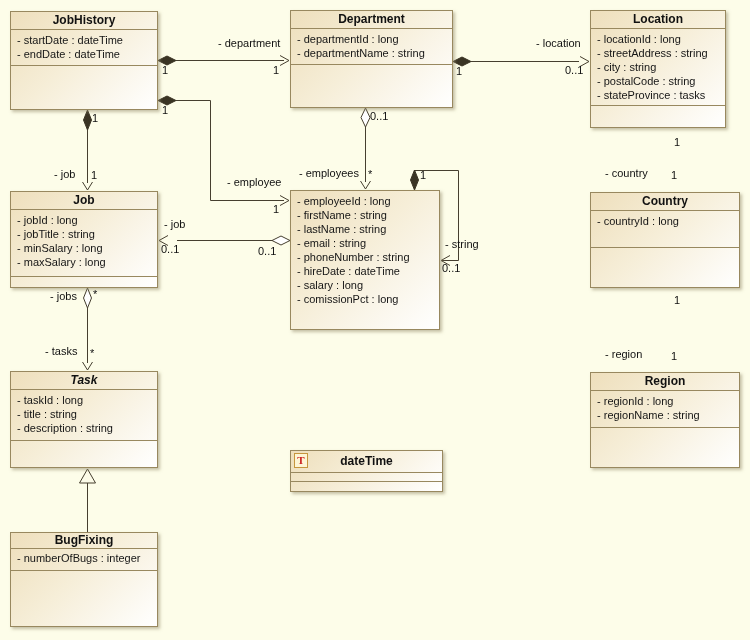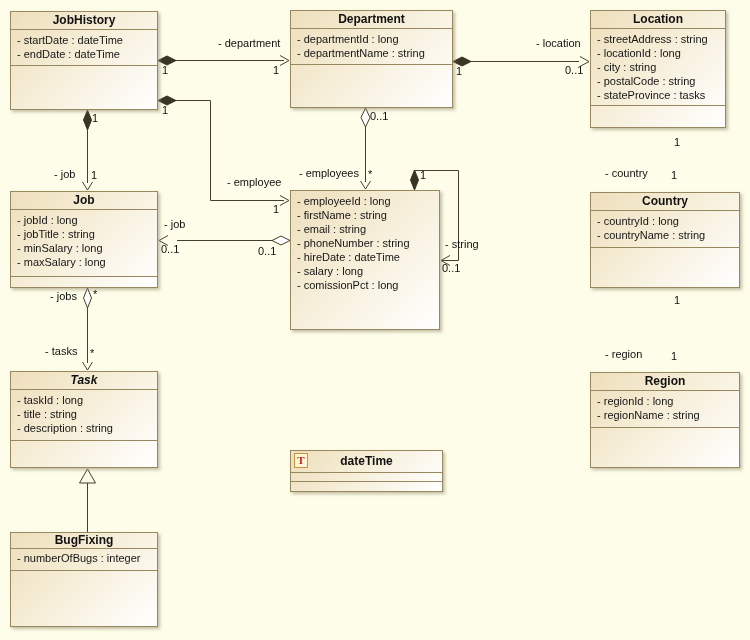--- a/index.html
+++ b/index.html
@@ -154,22 +154,22 @@
     <div class="attrs" style="height:36px">
         <div>- departmentId : long</div>
         <div>- departmentName : string</div>
       </div>
     <div class="rest"></div>
   </div>
 
   <div class="uml-class" style="left:590px;top:10px;width:136px;height:118px">
     <div class="title">Location</div>
     <div class="attrs" style="height:77px">
+        <div>- locationId : long</div>
         <div>- streetAddress : string</div>
-        <div>- locationId : long</div>
         <div>- city : string</div>
         <div>- postalCode : string</div>
         <div>- stateProvince : tasks</div>
       </div>
     <div class="rest"></div>
   </div>
 
   <div class="uml-class" style="left:10px;top:191px;width:148px;height:97px">
     <div class="title">Job</div>
     <div class="attrs" style="height:67px">
@@ -178,33 +178,33 @@
         <div>- minSalary : long</div>
         <div>- maxSalary : long</div>
       </div>
     <div class="rest"></div>
   </div>
 
   <div class="uml-class" style="left:290px;top:190px;width:150px;height:140px">
     <div class="attrs no-sep" style="height:122px">
         <div>- employeeId : long</div>
         <div>- firstName : string</div>
+        <div>- lastName : string</div>
         <div>- email : string</div>
         <div>- phoneNumber : string</div>
         <div>- hireDate : dateTime</div>
         <div>- salary : long</div>
         <div>- comissionPct : long</div>
       </div>
   </div>
 
   <div class="uml-class" style="left:590px;top:192px;width:150px;height:96px">
     <div class="title">Country</div>
     <div class="attrs" style="height:37px">
         <div>- countryId : long</div>
-        <div>- countryName : string</div>
       </div>
     <div class="rest"></div>
   </div>
 
   <div class="uml-class abstract" style="left:10px;top:371px;width:148px;height:97px">
     <div class="title">Task</div>
     <div class="attrs" style="height:51px">
         <div>- taskId : long</div>
         <div>- title : string</div>
         <div>- description : string</div>

